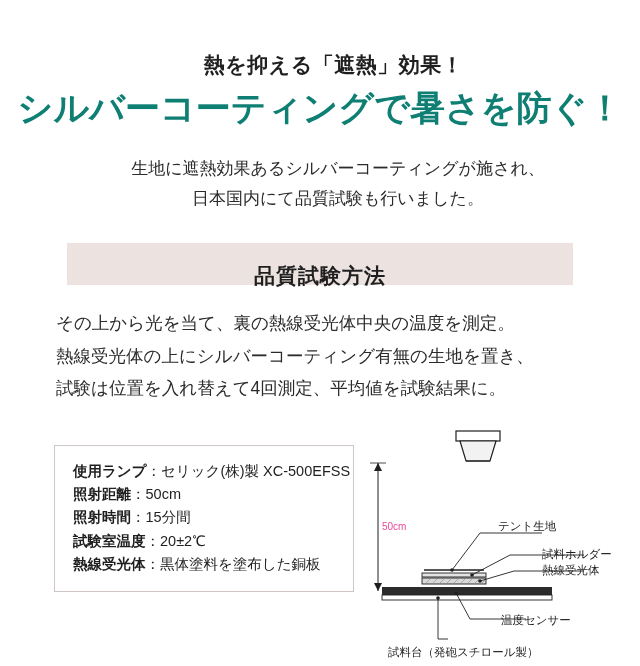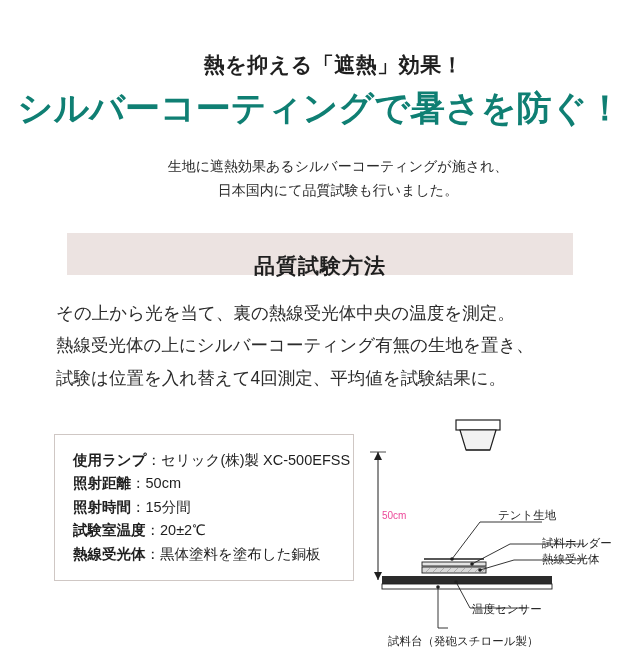--- a/index.html
+++ b/index.html
@@ -42,21 +42,21 @@
     font-weight: bold;
     color: #0f7f73;
     letter-spacing: 0px;
     line-height: 1.22;
     white-space: nowrap;
   }
 
   .lead {
     margin-top: 24px;
     text-align: center;
-    font-size: 14px;
+    font-size: 17px;
     line-height: 1.75;
     color: #2b2b2b;
     margin-left: 36px;
   }
   .lead-line {
     display: block;
   }
 
   
   .band {
@@ -135,21 +135,21 @@
   }
   .lbl {
     position: absolute;
     font-size: 11.5px;
     color: #1f1f1f;
     white-space: nowrap;
   }
   .lbl-tent    { left: 146px; top: 96px; }
   .lbl-holder  { left: 190px; top: 124px; }
   .lbl-netsu   { left: 190px; top: 140px; }
-  .lbl-sensor  { left: 120px; top: 190px; }
+  .lbl-sensor  { left: 149px; top: 190px; }
   .lbl-dai     { left: 36px;  top: 222px; text-align: right; }
 </style>
 </head>
 <body>
 
 <div class="page">
 
   <div class="headline-wrap">
     <div class="kicker">熱を抑える「遮熱」効果！</div>
     <div class="headline">シルバーコーティングで暑さを防ぐ！</div>

